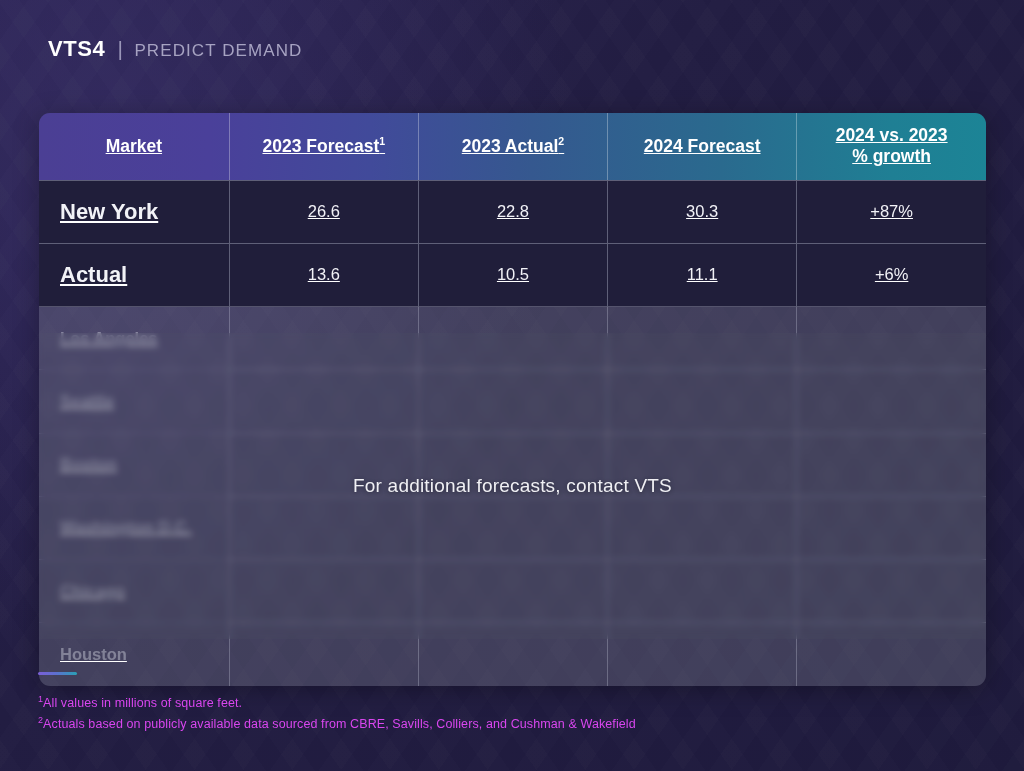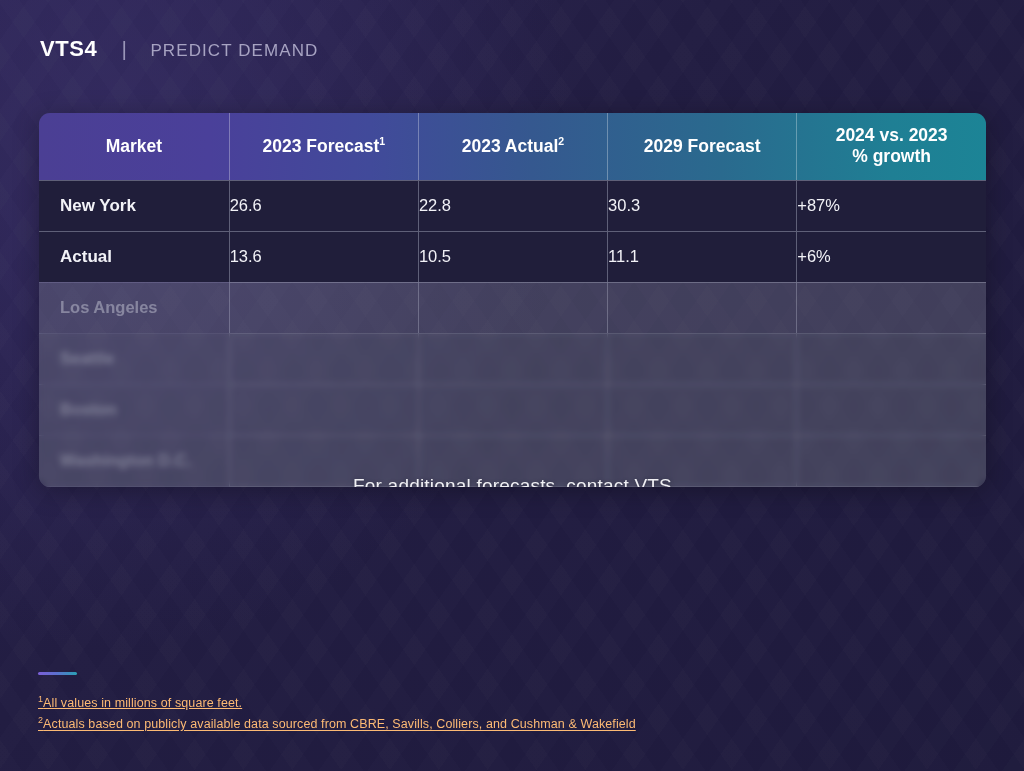--- a/index.html
+++ b/index.html
@@ -52,26 +52,26 @@
     top: -30%;
     width: 70%;
     height: 120%;
     z-index: 1;
     background: radial-gradient(ellipse at 30% 40%, rgba(60,50,110,0.55), rgba(0,0,0,0) 65%);
   }
 
   
   .page-header {
     position: absolute;
-    left: 40px;
+    left: 48px;
     top: 36px;
     z-index: 5;
     display: flex;
     align-items: baseline;
-    gap: 16px;
+    gap: 4px;
     letter-spacing: 0.5px;
   }
   .brand-main {
     font-size: 22px;
     font-weight: bold;
     color: #ffffff;
     letter-spacing: 0.6px;
   }
   .brand-sep {
     font-size: 21px;
@@ -85,25 +85,26 @@
     color: #a7a3c2;
     letter-spacing: 1.1px;
   }
 
   
   .table-wrap {
     position: absolute;
     left: 39px;
     top: 113px;
     width: 947px;
-    height: 374px;
+    height: 573px;
     z-index: 5;
     border-radius: 11px;
     overflow: hidden;
     box-shadow: 0 4px 26px rgba(0,0,0,0.30);
+    text-decoration: underline;
   }
   table.forecast-table {
     width: 100%;
     height: 100%;
     border-collapse: collapse;
     table-layout: fixed;
   }
   table.forecast-table col.c-market  { width: 190px; }
   table.forecast-table col.c-data    { width: 189px; }
 
@@ -137,29 +138,29 @@
 
   tbody tr.data-row {
     height: 51px;
     background: #201e3a;
   }
   tbody tr.data-row td {
     border-top: 1px solid rgba(190,195,215,0.40);
     border-right: 1px solid rgba(190,195,215,0.40);
     font-size: 16.5px;
     color: #f2f2f7;
-    text-align: left;
+    text-align: center;
     vertical-align: middle;
   }
   tbody tr.data-row td:last-child { border-right: none; }
   tbody tr.data-row td.market-cell {
     text-align: left;
     padding-left: 21px;
     font-weight: bold;
-    font-size: 17px;
+    font-size: 22px;
   }
 
   
   tbody tr.locked-row {
     height: 51px;
     background: rgba(128,131,148,0.34);
   }
   tbody tr.locked-row td {
     border-top: 1px solid rgba(210,213,228,0.30);
     border-right: 1px solid rgba(210,213,228,0.30);
@@ -206,24 +207,23 @@
   }
   .divider-rule {
     width: 39px;
     height: 3px;
     border-radius: 2px;
     background: linear-gradient(90deg, #7b5fd6 0%, #5e6fd0 45%, #2aa0b5 100%);
     margin-bottom: 17px;
   }
   .footnote {
     font-size: 12.5px;
-    color: #fdba74;
+    color: #d946ef;
     line-height: 1.62;
     letter-spacing: 0.1px;
-    text-decoration: underline;
   }
   .footnote sup {
     font-size: 9px;
     vertical-align: super;
   }
 </style>
 </head>
 <body>
 
 <div class="bg-layer"></div>
@@ -250,21 +250,21 @@
         <th>
           <span>Market</span>
         </th>
         <th>
           <span>2023 Forecast</span><sup>1</sup>
         </th>
         <th>
           <span>2023 Actual</span><sup>2</sup>
         </th>
         <th>
-          <span>2029 Forecast</span>
+          <span>2024 Forecast</span>
         </th>
         <th>
           <span>2024 vs. 2023</span><br>
           <span>% growth</span>
         </th>
       </tr>
     </thead>
     <tbody>
 
       <tr class="data-row">

